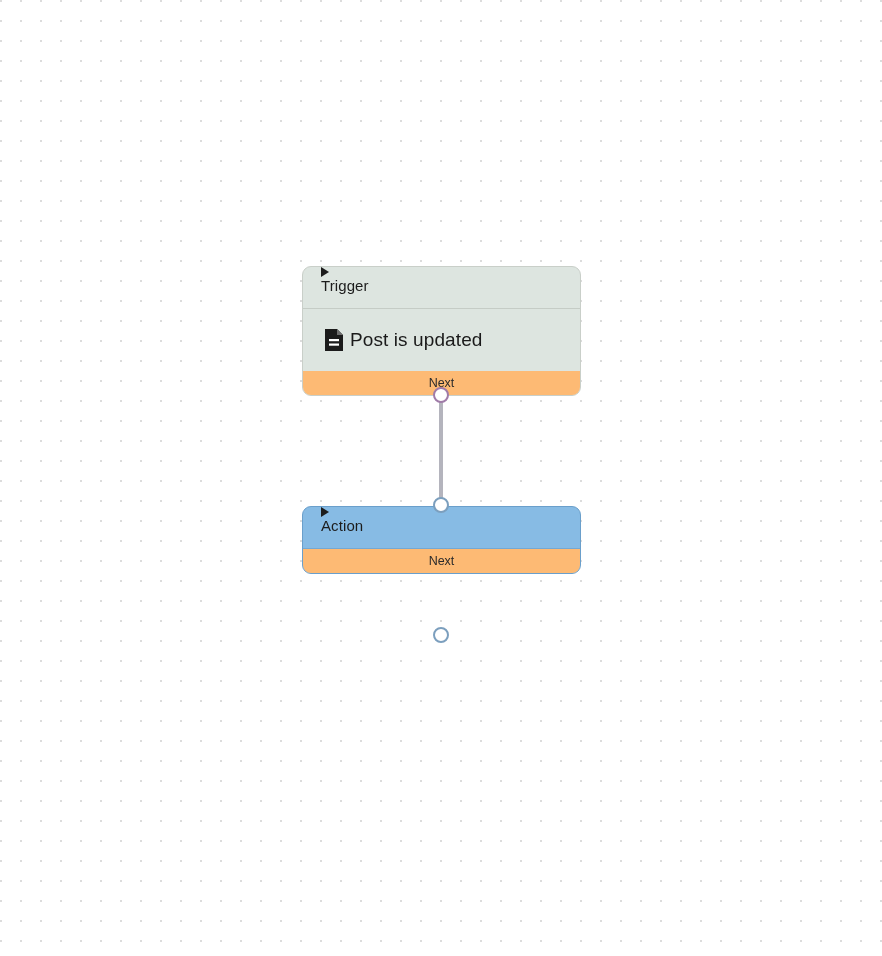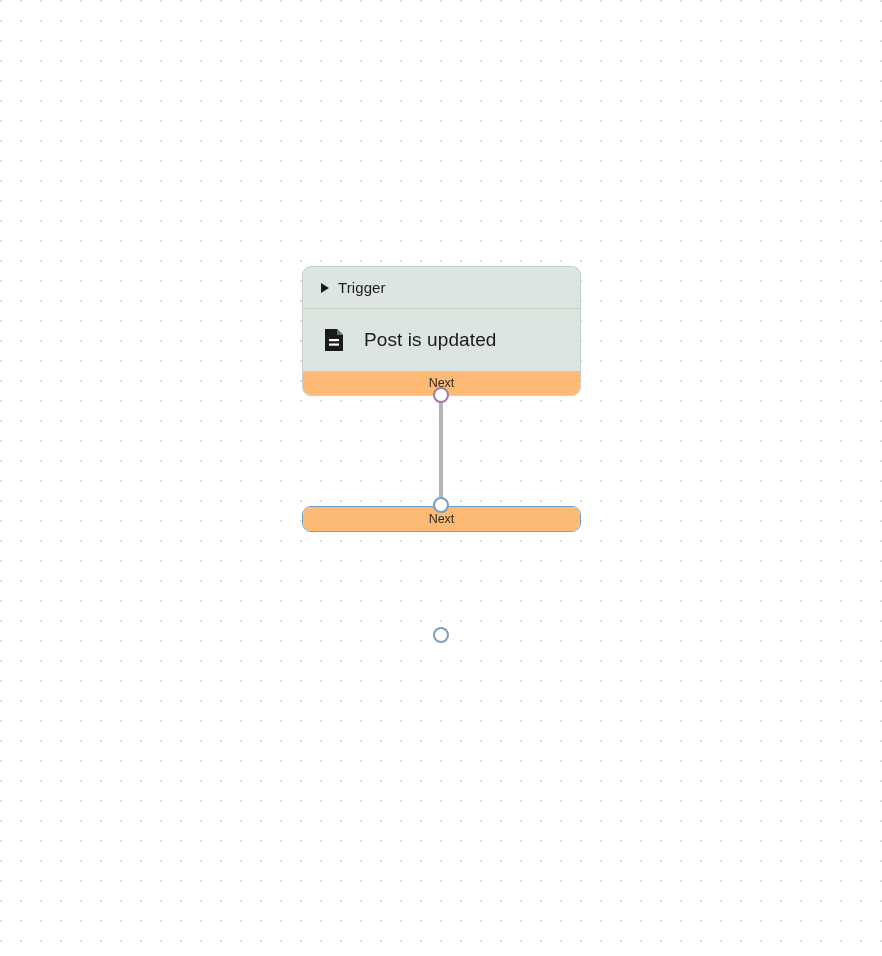--- a/index.html
+++ b/index.html
@@ -58,26 +58,26 @@
     border: 1px solid #c9cfc9;
     background-color: #dde5e0;
   }
   .node-action {
     border: 1px solid #6a9fcb;
     background-color: #87bbe4;
   }
 
   .node-header {
     display: flex;
-    align-items: center;
     height: 41px;
     padding: 0 0 0 18px;
     font-size: 15px;
     color: #1c1c1c;
     letter-spacing: 0.1px;
+    flex-direction: column;
   }
   .node-trigger .node-header { border-bottom: 1px solid #c5ccc6; }
   .node-action  .node-header { border-bottom: 1px solid #74a8d3; }
 
   .caret {
     width: 0;
     height: 0;
     border-left: 8px solid #1c1c1c;
     border-top: 5.5px solid transparent;
     border-bottom: 5.5px solid transparent;
@@ -87,21 +87,21 @@
 
   .node-body {
     display: flex;
     align-items: center;
     height: 62px;
     padding: 0 0 0 18px;
   }
   .node-title {
     font-size: 19px;
     color: #1a1a1a;
-    margin-left: 17px;
+    margin-left: 3px;
     letter-spacing: 0.1px;
   }
 
   .node-icon {
     flex: 0 0 auto;
     width: 26px;
     height: 26px;
     display: block;
   }
 
@@ -143,20 +143,24 @@
 
     <div class="node-footer">
       <span>Next</span>
     </div>
   </div>
 
   <div class="port port-purple" style="left:433px; top:387px;"></div>
 
   <div class="node node-action" style="left:302px; top:506px;">
 
+    <div class="node-header">
+      <span class="caret"></span>
+      <span>Action</span>
+    </div>
 
 
     <div class="node-footer">
       <span>Next</span>
     </div>
   </div>
 
   <div class="port port-blue" style="left:433px; top:497px;"></div>
 
   <div class="port port-blue" style="left:433px; top:627px;"></div>

